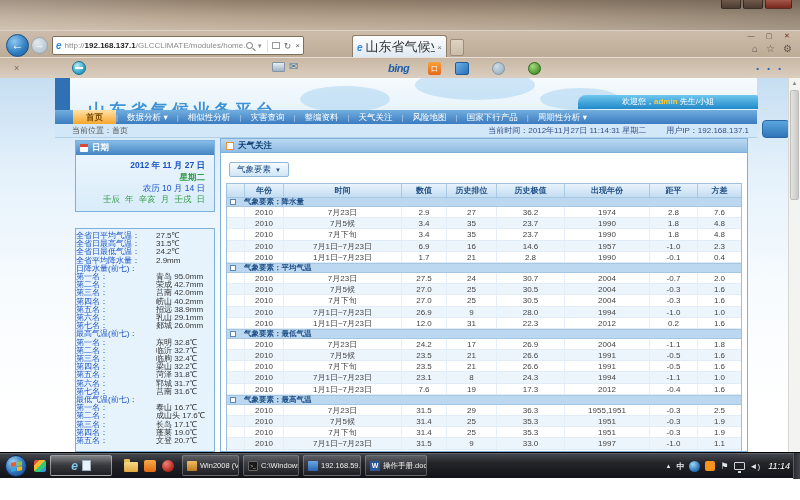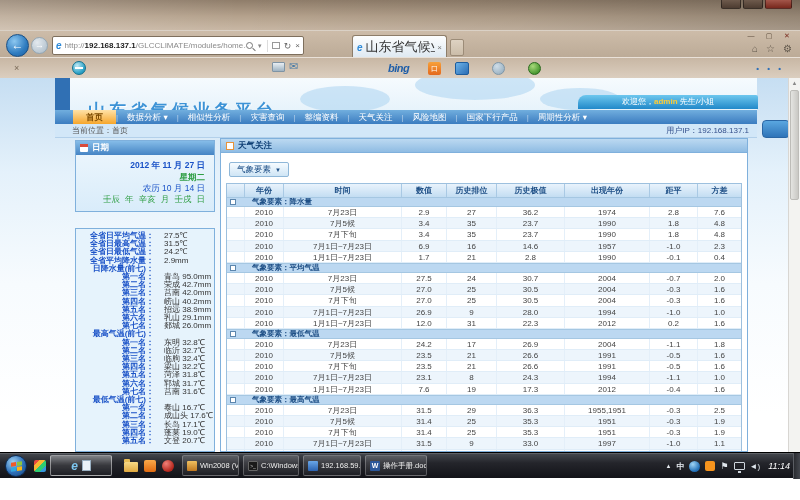--- a/index.html
+++ b/index.html
@@ -103,39 +103,39 @@
   .p-icon.data::after { content:""; position:absolute; left:1px; top:3px; width:2px; height:4px; background:#2f74b8; box-shadow:3px -2px 0 #d84b3a; }
   #date-panel { top:62px; height:72px; background:linear-gradient(180deg,#eef7fd,#d9ecfa); }
   .date-body { padding:5px 9px 0 0; text-align:right; font-size:8.5px; line-height:11.5px; }
   .d1 { color:#1a52c7; font-weight:bold; }
   .d2 { color:#2f9e44; font-weight:bold; }
   .d3 { color:#1a52c7; }
   .d4 { color:#2f9e44;font-family:Liberation Mono, monospace; }
   #weather-panel { top:150px; height:224px; }
   .w-body { padding-top:3px; }
   .w-line { display:flex; font-size:8px; line-height:8.2px; white-space:nowrap; }
-  .w-label { width:78px; text-align:right; color:#1a52c7; font-weight:bold; flex:none; }
-  .w-value { color:#333; margin-left:10px; }
+  .w-label { width:78px; color:#1a52c7; font-weight:normal; flex:none; }
+  .w-value { color:#333; margin-left:2px; }
 
   
   .main-panel { position:absolute; left:220px; top:60px; width:528px; height:314px; border:1px solid #7fb0dc;
     background:#fff; overflow:hidden; }
   .main-head { height:14px; background:linear-gradient(180deg,#bcd9f1,#8fbce3); border-bottom:1px solid #7fb0dc;
     color:#0d3e74; font-weight:bold; font-size:8.5px; display:flex; align-items:center; gap:4px; padding:0 5px; }
   .m-icon { width:8px; height:8px; background:#fff; border:1px solid #e8933a; flex:none; }
   .elem-btn { position:absolute; left:8px; top:23px; height:15px; padding:0 7px;
     background:linear-gradient(180deg,#f6fbff,#cfe5f5); border:1px solid #8fb7d8; border-radius:2px;
     font-size:8.5px; color:#1e4f86; display:flex; align-items:center; gap:4px; }
   .elem-btn .arr { font-size:6px; }
   .tbl { position:absolute; left:5px; top:44px; width:516px; border:1px solid #9dc0de; border-bottom:none; }
   .t-hrow { display:flex; height:13px; background:linear-gradient(180deg,#e9f3fc,#c3ddf2); }
   .t-hrow .t-cell { font-weight:bold; color:#1e4f86; line-height:13px; border-right:1px solid #a9c9e4; }
   .t-cell { font-size:8px; text-align:center; overflow:hidden; white-space:nowrap; flex:none; }
   .t-group { display:flex; align-items:center; height:10px; background:#bcd8f1; border-top:1px solid #a5c7e2;
-    border-bottom:1px solid #a5c7e2; font-size:7.5px; color:#1e4f86; font-weight:bold; gap:16px; padding-left:3px; }
+    border-bottom:1px solid #a5c7e2; font-size:7.5px; color:#1e4f86; font-weight:bold; gap:8px; padding-left:3px; }
   .cb { width:6px; height:6px; background:#fff; border:1px solid #5c86ad; flex:none; }
   .t-row { display:flex; height:11.2px; background:#fff; border-bottom:1px solid #e0edf8; color:#444; }
   .t-row.alt { background:#edf5fc; }
   .t-row .t-cell { line-height:11px; border-right:1px solid #e4eff9; }
   .c0{width:18px;} .c1{width:39px;} .c2{width:118px;} .c3{width:45px;} .c4{width:50px;}
   .c5{width:68px;} .c6{width:85px;} .c7{width:48px;} .c8{width:43px; border-right:none !important;}
 
   .page-scrollbar { position:absolute; left:788px; top:0; width:12px; height:374px; background:#f3f3f1; border-left:1px solid #d8d6d2; }
   .ps-arrow { font-size:6px; color:#888; text-align:center; line-height:10px; }
   .ps-thumb { position:absolute; left:1px; top:12px; width:9px; height:110px;
@@ -275,20 +275,21 @@
         <span class="nav-item">风险地图</span>
         <span class="nav-sep">|</span>
         <span class="nav-item">国家下行产品</span>
         <span class="nav-sep">|</span>
         <span class="nav-item">周期性分析 ▾</span>
       </div>
 
     <div class="breadcrumb">
       <span class="bc-left">当前位置：首页</span>
       <span class="bc-right">
+        <span>当前时间：2012年11月27日 11:14:31 星期二</span>
         <span>用户IP：192.168.137.1</span>
       </span>
     </div>
 
     <div class="floating-widget"></div>
 
     <div class="panel" id="date-panel">
       <div class="panel-head">
         <span class="p-icon cal"></span>
         <span>日期</span>

